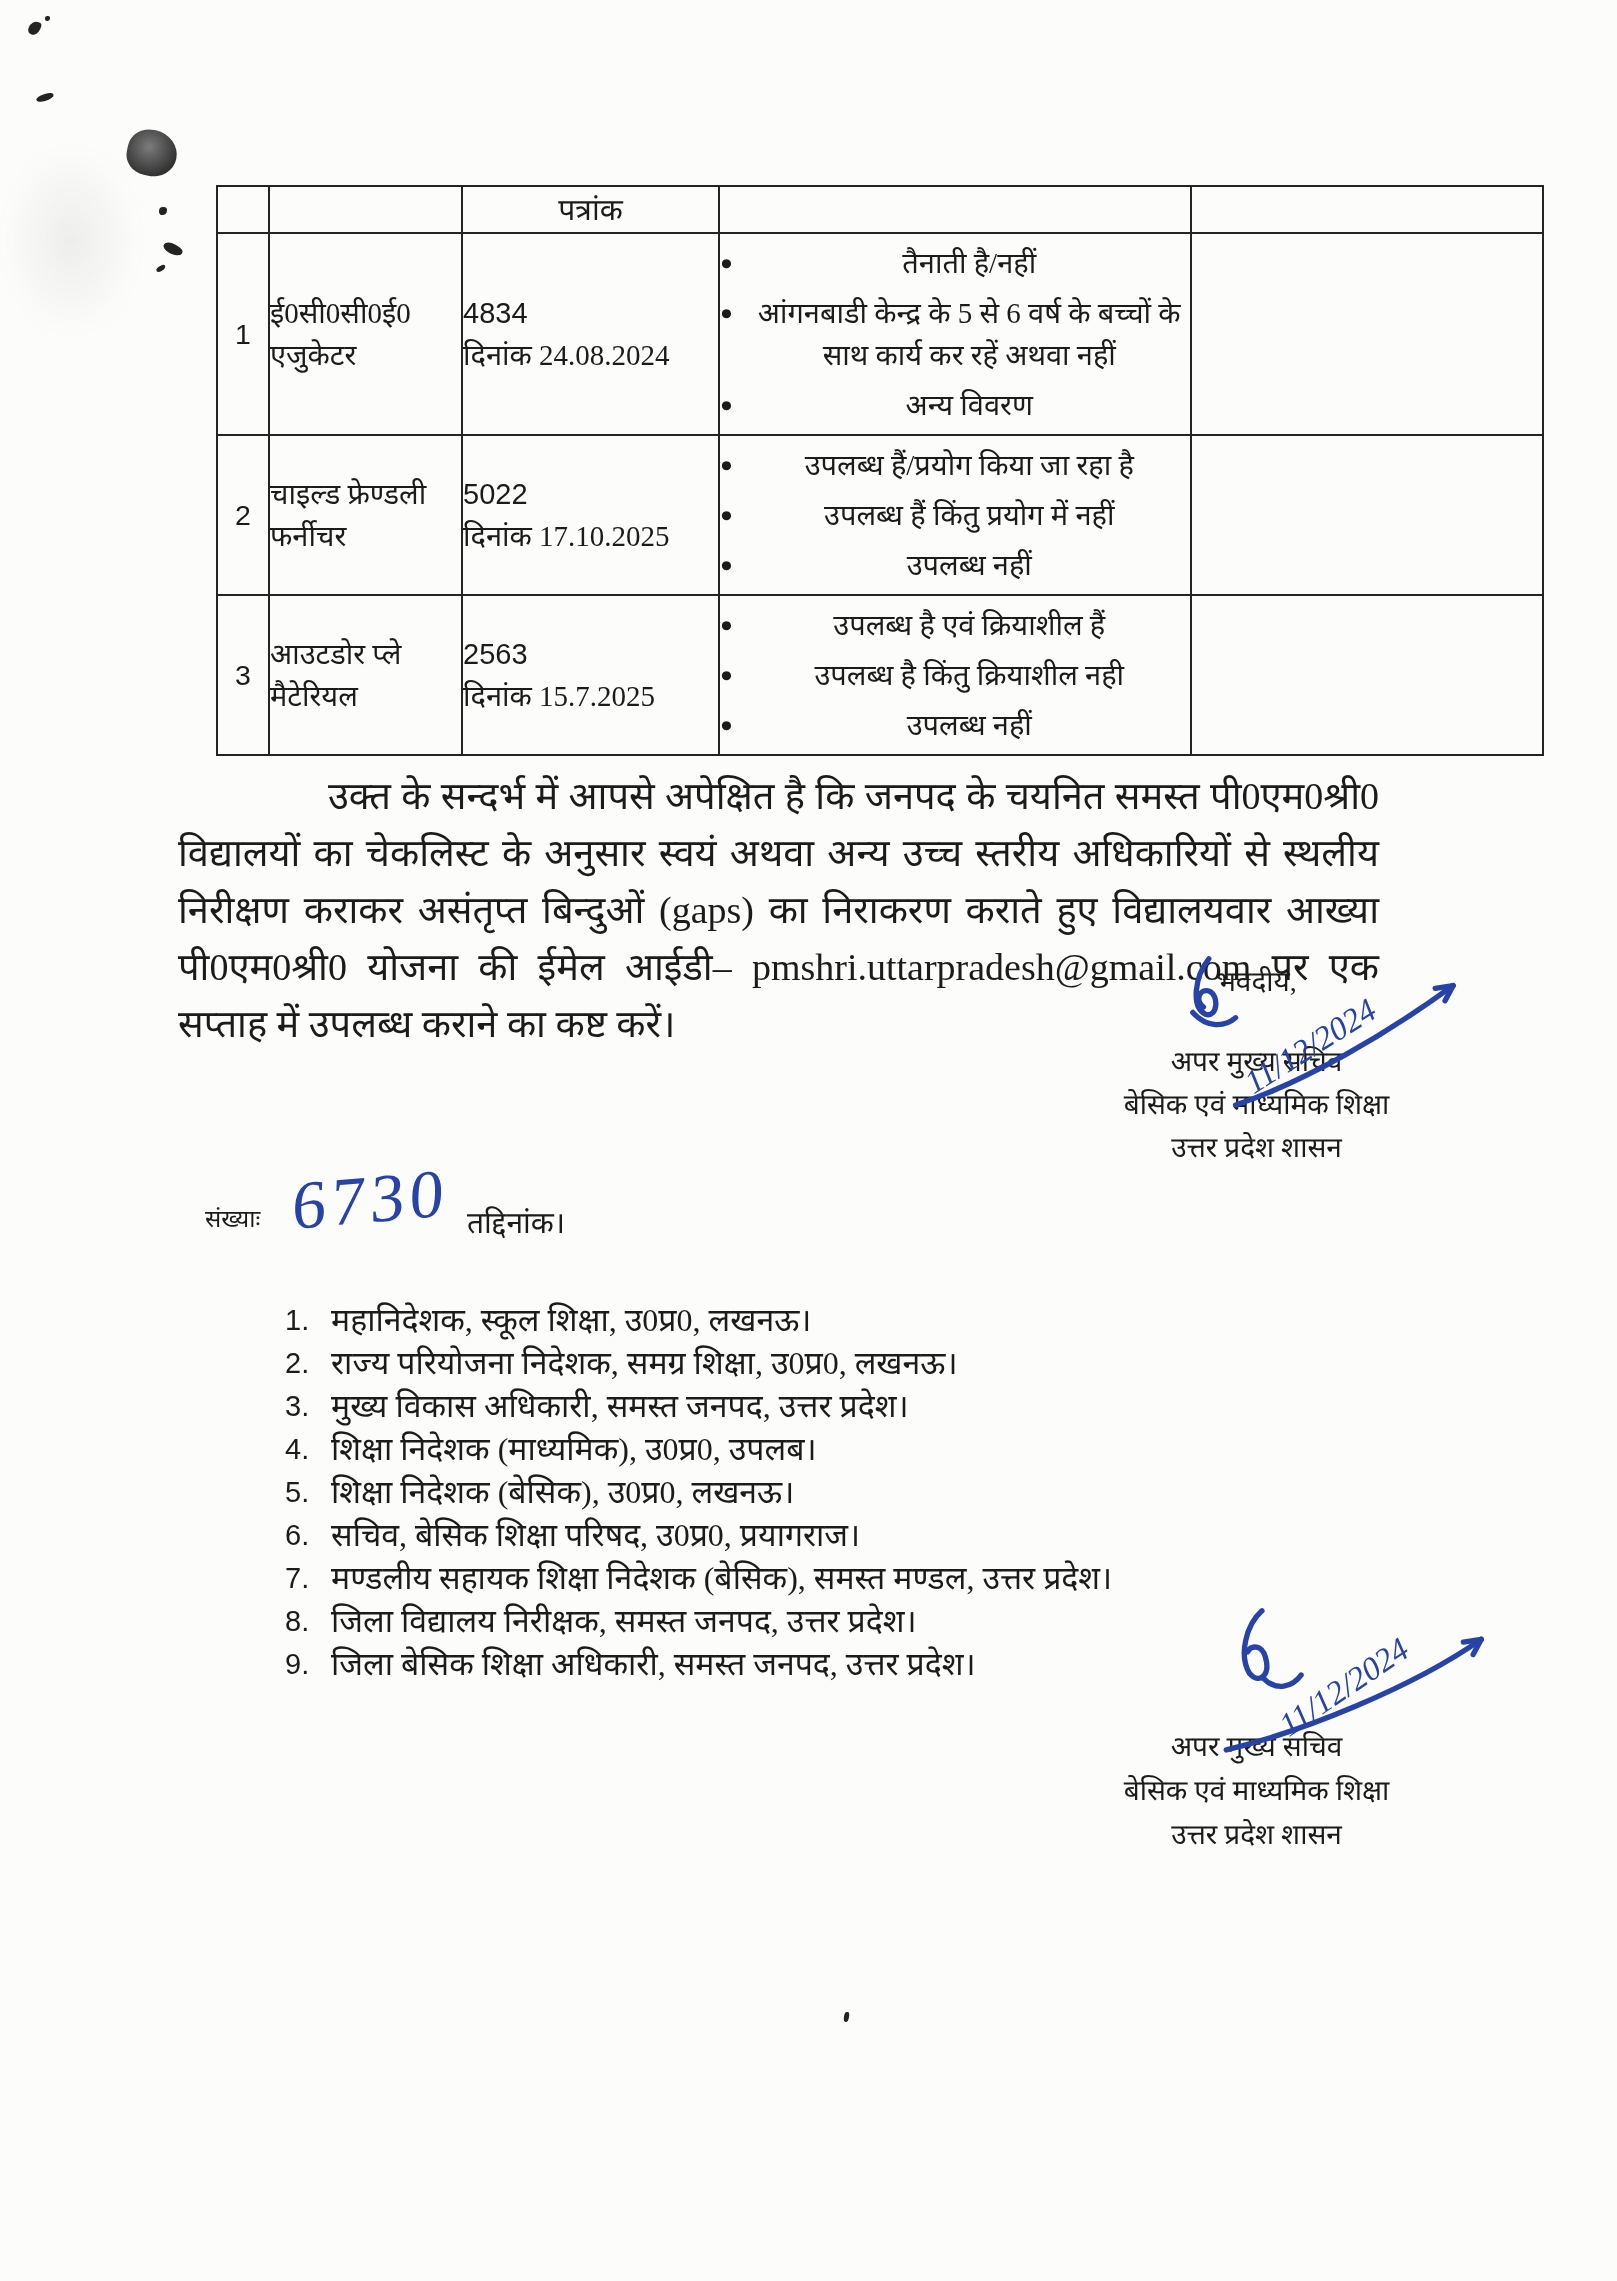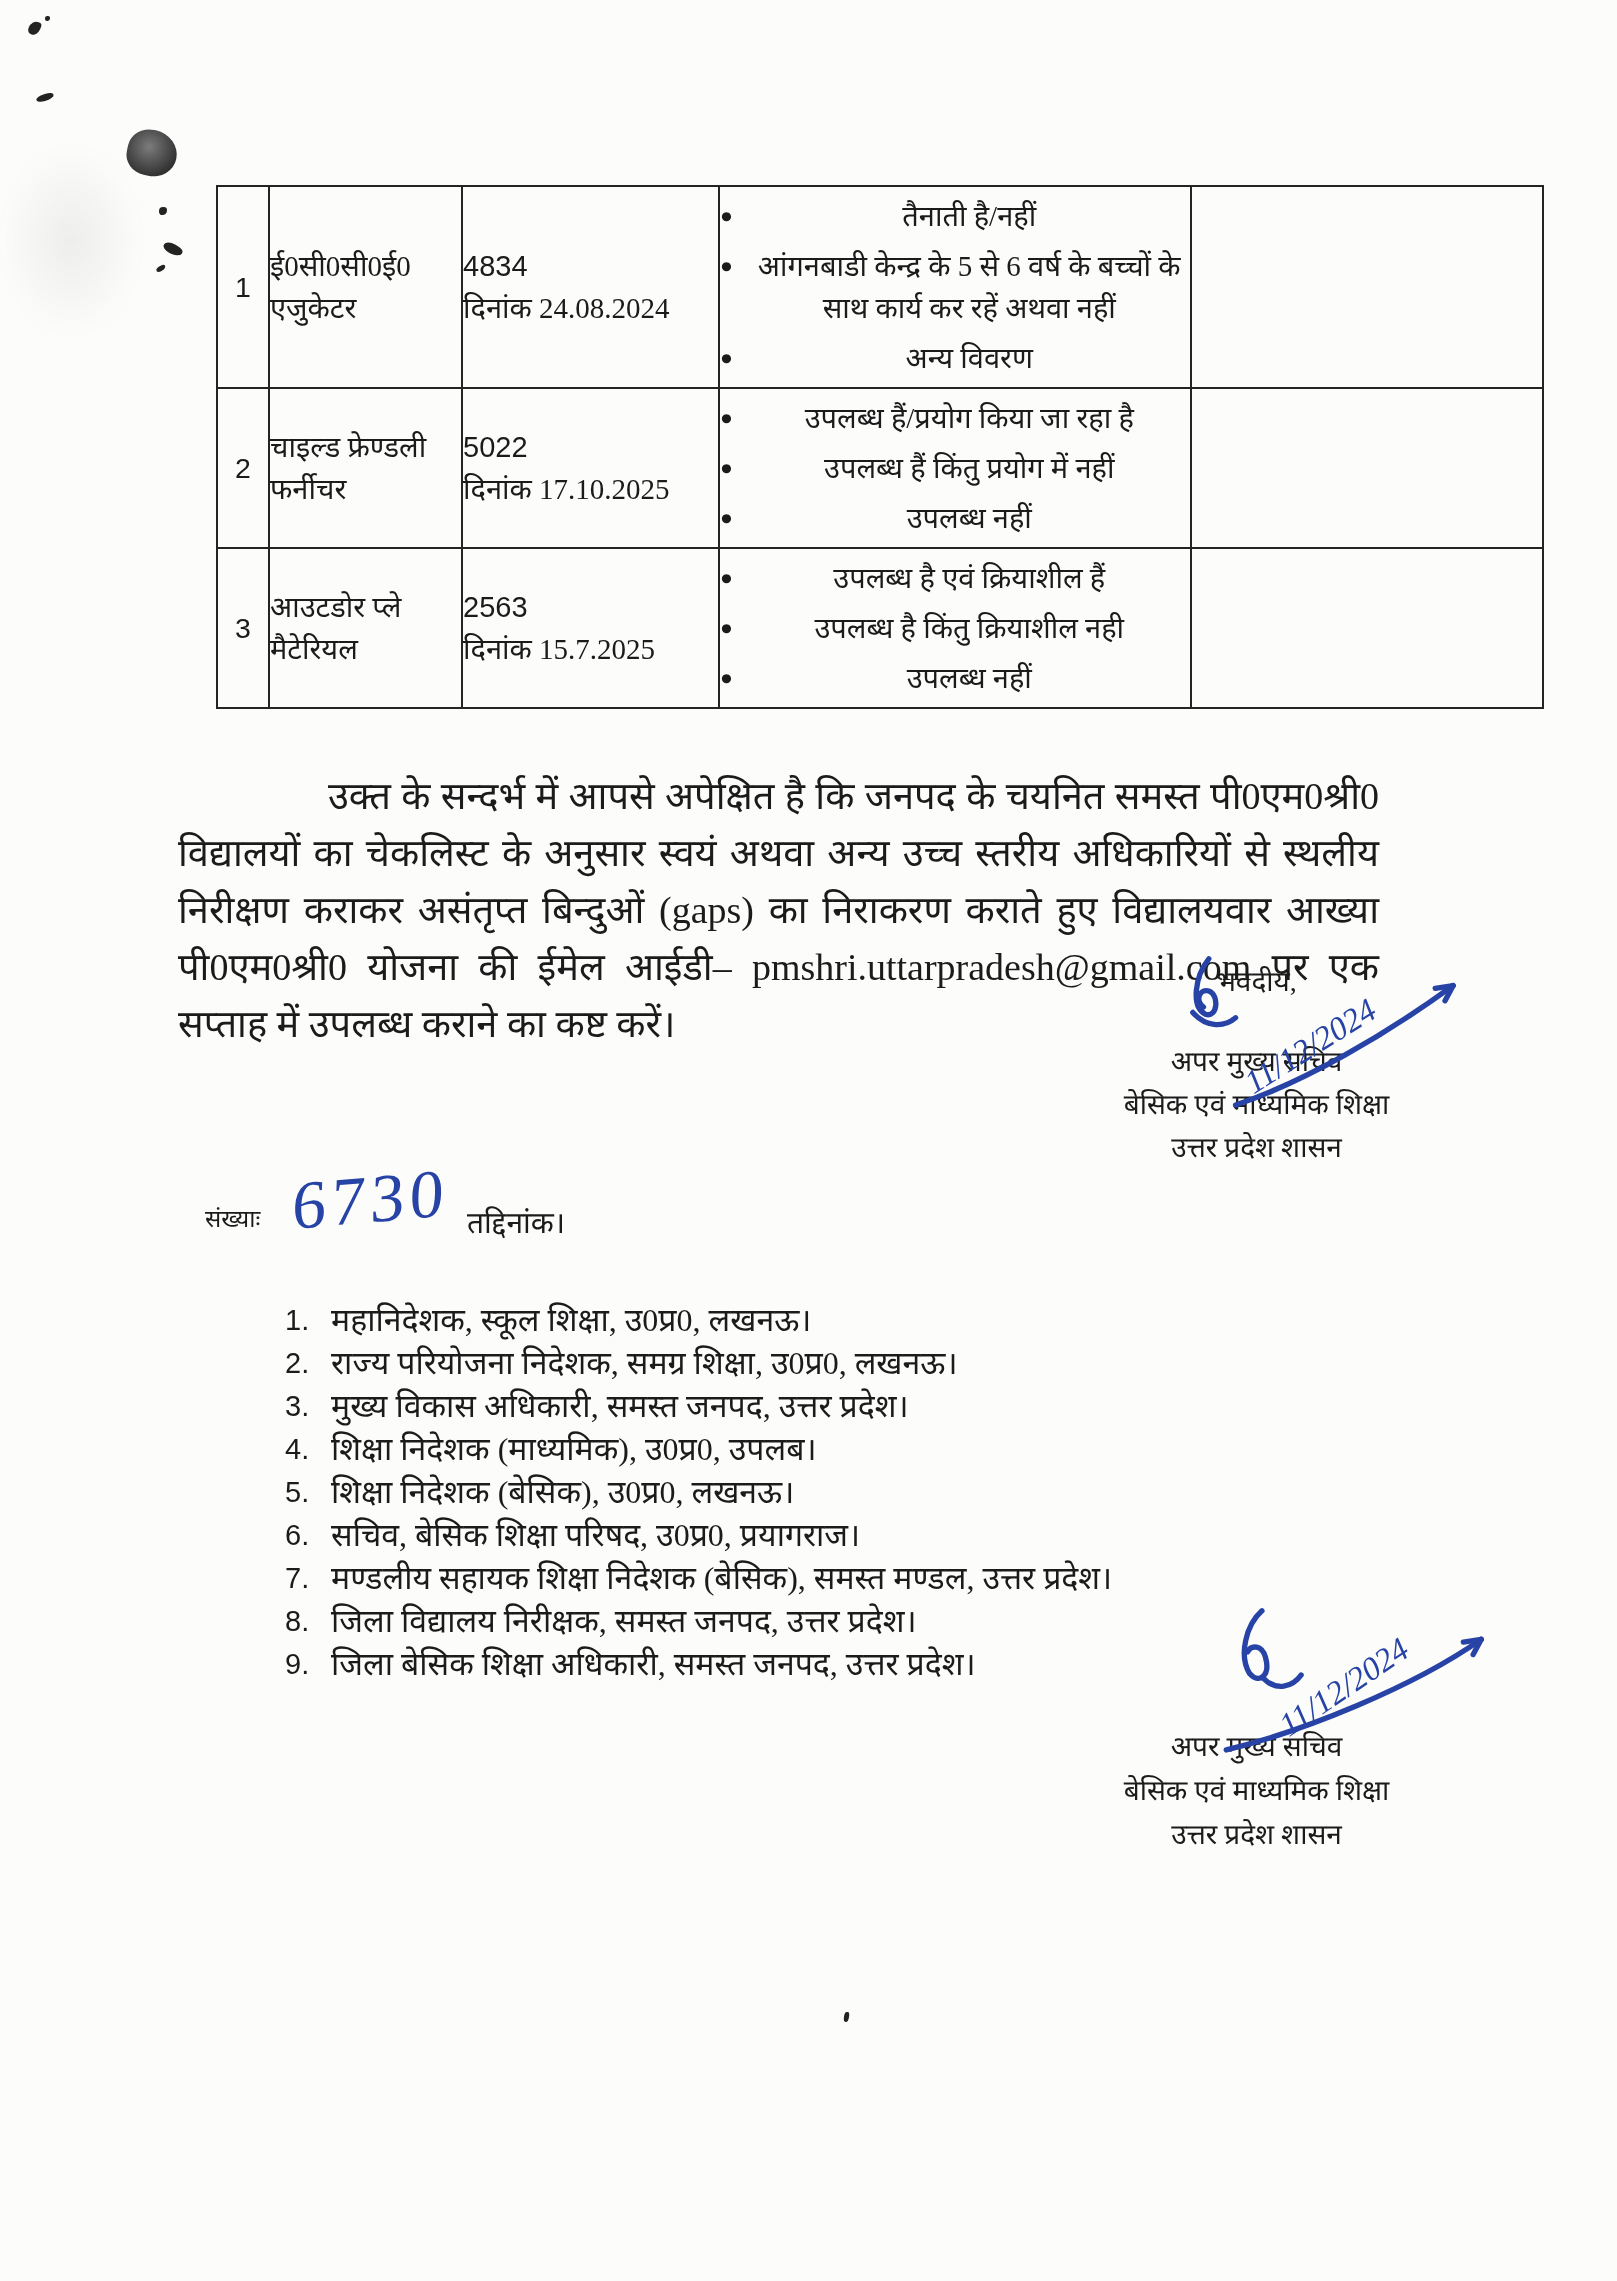--- a/index.html
+++ b/index.html
@@ -109,20 +109,27 @@
 
   <table class="checklist">
     <colgroup>
       <col class="col-sn">
         <col class="col-item">
         <col class="col-ref">
         <col class="col-pts">
         <col class="col-blank">
     </colgroup>
     <tbody>
+        <tr class="hrow">
+      <td></td>
+      <td></td>
+      <td class="hdr">पत्रांक</td>
+      <td></td>
+      <td></td>
+    </tr>
 
     <tr class="r1">
       <td class="sn">1</td>
       <td class="item">
         <div>ई0सी0सी0ई0</div>
         <div>एजुकेटर</div>
       </td>
       <td class="ref">
         <div class="num">4834</div>
         <div>दिनांक 24.08.2024</div>

